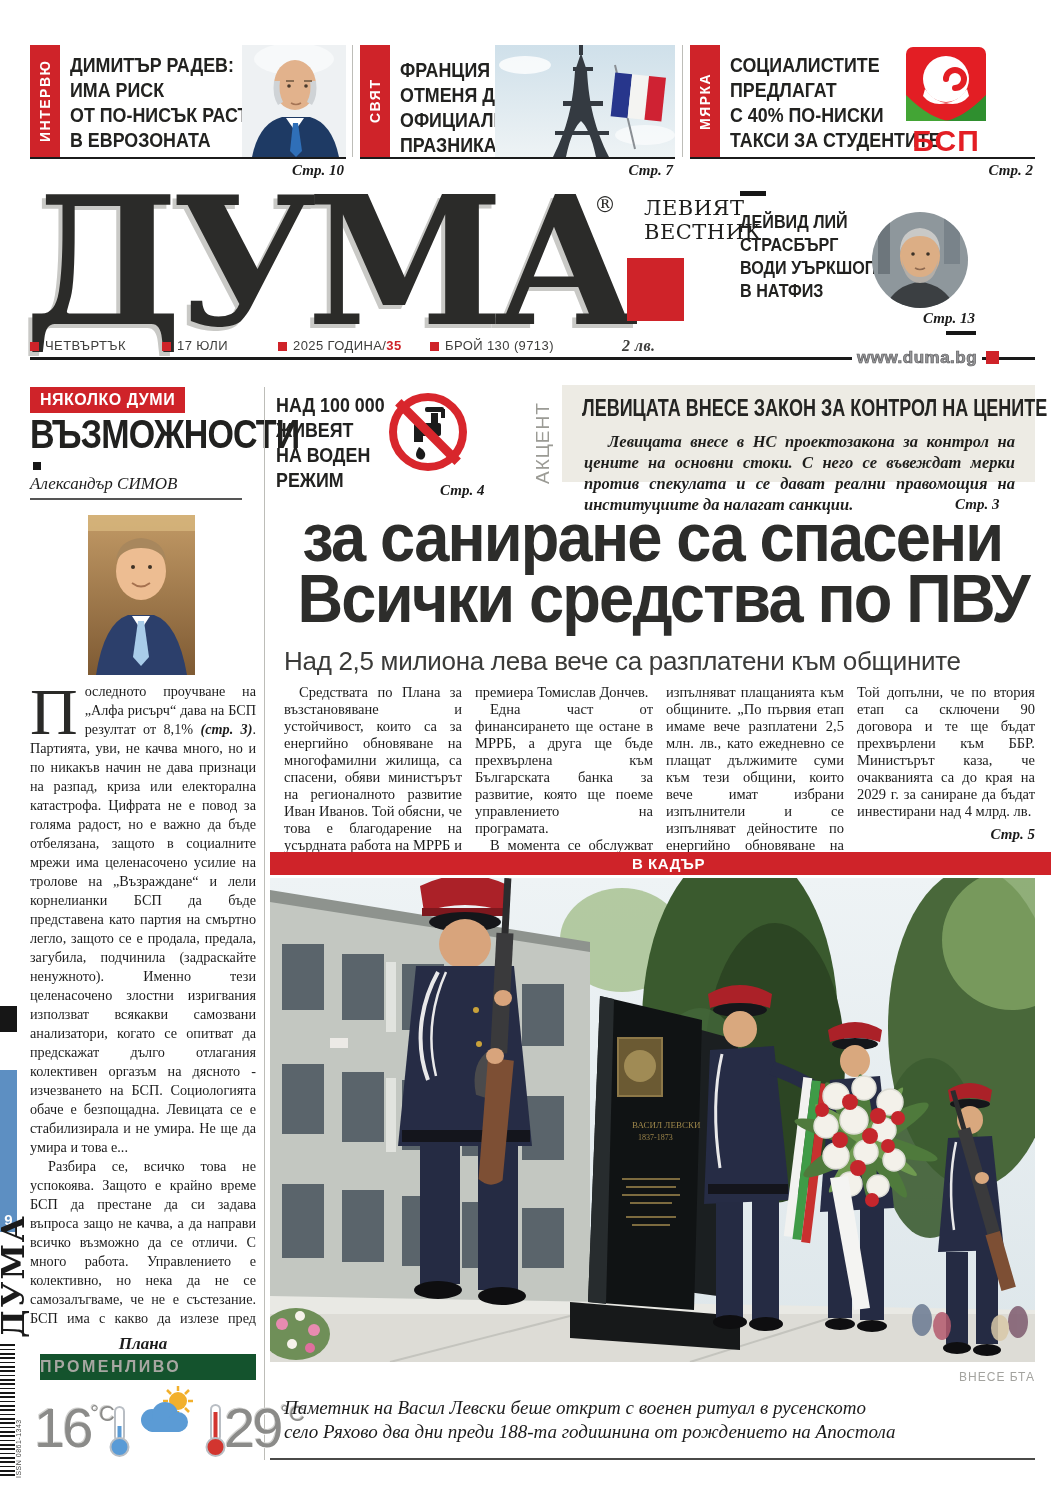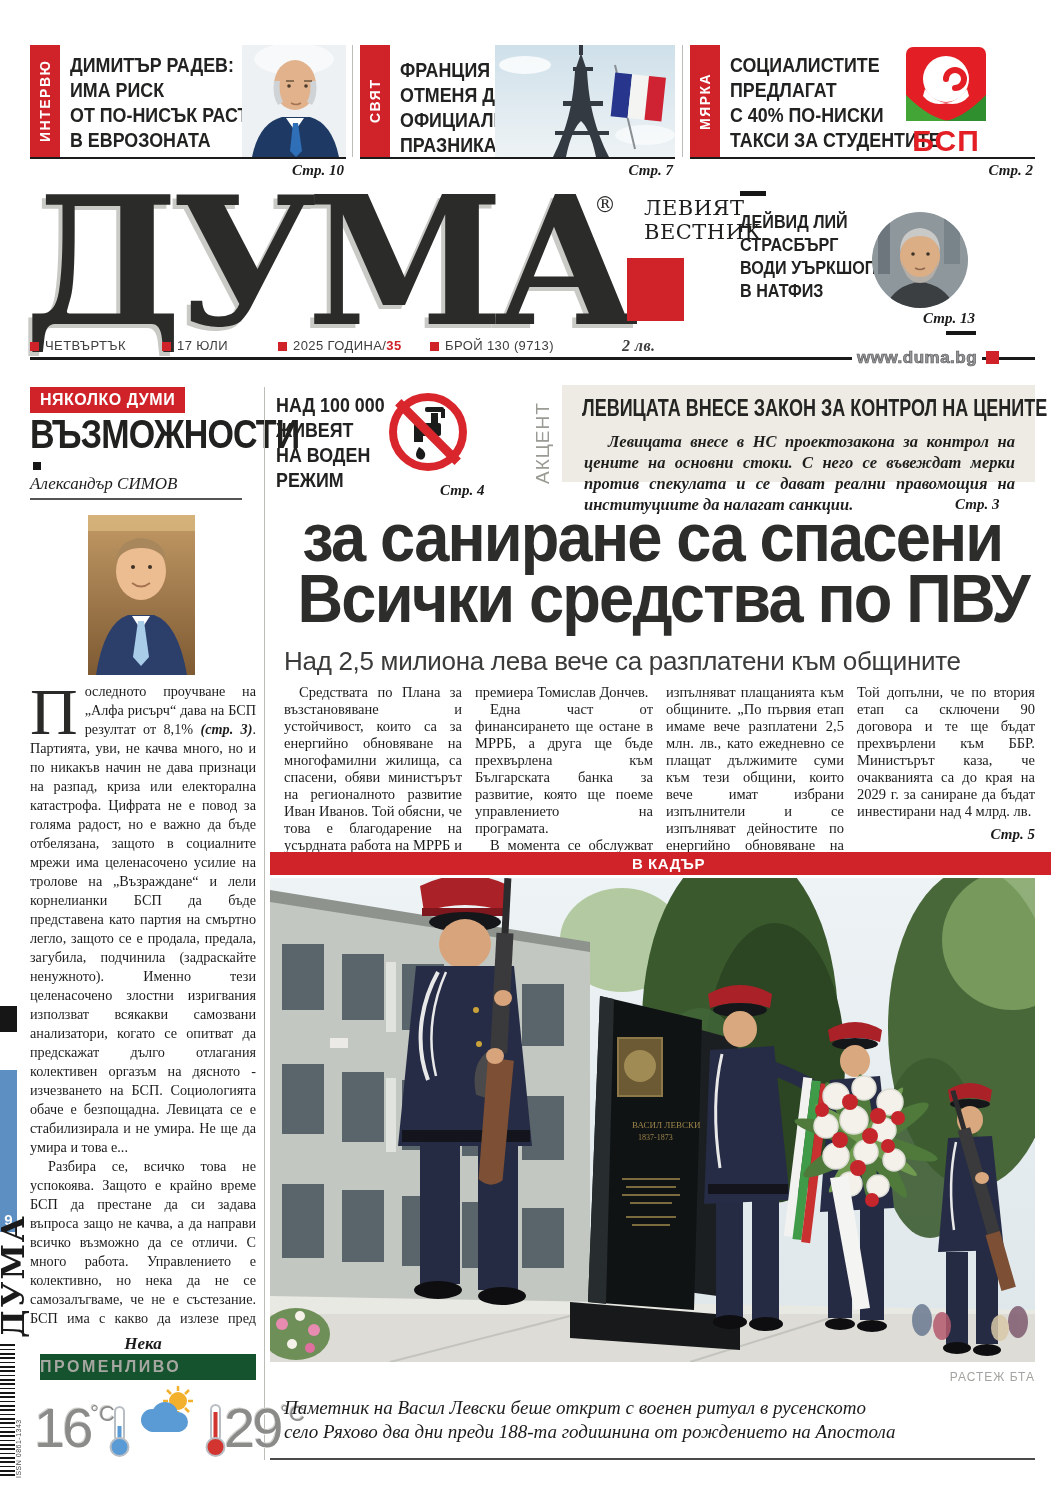--- a/index.html
+++ b/index.html
@@ -236,21 +236,21 @@
     <path d="M44,68 Q53,75 62,68" stroke="#a5714f" stroke-width="1.8" fill="none"></path>
     <path d="M8,160 Q16,108 40,100 L66,100 Q90,108 99,160 Z" fill="#2c3f6b"></path>
     <path d="M44,101 L53,115 L62,101 Z" fill="#ffffff"></path>
     <path d="M50,106 h6 l5,36 -8,9 -8,-9 z" fill="#a9cce9"></path>
   </svg>
 
   <div class="abs optext" style="left:30px;top:682px;width:226px;height:650px;overflow:hidden;">
     <p><span class="dropcap">П</span><span>оследното проучване на „Алфа рисърч“ дава на БСП резултат от 8,1% </span><b><i>(стр. 3)</i></b><span>. Партията, уви, не качва много, но и по никакъв начин не дава признаци на разпад, криза или електорална катастрофа. Цифрата не е повод за голяма радост, но е важно да бъде отбелязана, защото в социалните мрежи има целенасочено усилие на тролове на „Възраждане“ и лели корнелианки БСП да бъде представена като партия на смъртно легло, защото се е продала, предала, загубила, подчинила (задраскайте ненужното). Именно тези целенасочено злостни изригвания използват всякакви самозвани анализатори, когато се опитват да предскажат дълго отлагания колективен оргазъм на дясното - изчезването на БСП. Социологията обаче е безпощадна. Левицата се е стабилизирала и не умира. Не ще да умира и това е...</span></p>
     <p class="opind">Разбира се, всичко това не успокоява. Защото е крайно време БСП да престане да си задава въпроса защо не качва, а да направи всичко възможно да се отличи. С много работа. Управлението е колективно, но нека да не се самозалъгваме, че не е състезание. БСП има с какво да излезе пред хората и е важно тези 8 на сто да бъдат само трамплин за по-високите върхове. Нека троловете вият, нека едни и същи черни клетви заливат мрежите, но автентичният ляв избирател иска партията с ясно лице, самоуверена и различна. Това е постижимо. Напук на врачките и зложелателите. БСП ще е тук мнооого дълго, след като тях вече няма да ги има...</p>
   </div>
-  <div class="abs opcity" style="left:30px;top:1334px;width:226px;">Нека</div>
+  <div class="abs opcity" style="left:30px;top:1334px;width:226px;">Плана</div>
   <div class="abs condbar" style="left:40px;top:1354px;width:216px;">ПРОМЕНЛИВО</div>
 
   <div class="abs" style="left:28px;top:1382px;width:238px;height:80px;">
     <span class="abs temp" style="left:6px;top:0;"><span>16</span><span class="tempunit">°C</span></span>
     <svg class="abs" style="left:78px;top:22px;" width="26" height="54" viewBox="0 0 26 54">
       <rect x="9" y="3" width="9" height="34" rx="4.5" fill="#ffffff" stroke="#b9bec4" stroke-width="2"></rect>
       <rect x="11.5" y="22" width="4" height="14" fill="#5a9bd6"></rect>
       <circle cx="13.5" cy="43" r="9" fill="#5a9bd6" stroke="#b9bec4" stroke-width="2"></circle>
     </svg>
     <svg class="abs" style="left:106px;top:4px;" width="64" height="54" viewBox="0 0 64 54">
@@ -528,21 +528,21 @@
     <g>
       <ellipse cx="26" cy="456" rx="34" ry="26" fill="#6f8f58"></ellipse>
       <circle cx="12" cy="446" r="6" fill="#e78bb0"></circle>
         <circle cx="30" cy="438" r="5" fill="#f6f2ea"></circle>
       <circle cx="44" cy="452" r="6" fill="#e78bb0"></circle>
         <circle cx="22" cy="466" r="5" fill="#f6f2ea"></circle>
       <circle cx="40" cy="470" r="5" fill="#df6f9e"></circle>
     </g>
   </svg>
 
-  <div class="abs credit" style="left:770px;top:1370px;width:265px;">РАСТЕЖ БТА</div>
+  <div class="abs credit" style="left:770px;top:1370px;width:265px;">ВНЕСЕ БТА</div>
   <div class="abs caption" style="left:284px;top:1396px;width:700px;">
     <div>Паметник на Васил Левски беше открит с военен ритуал в русенското</div>
     <div>село Ряхово два дни преди 188-та годишнина от рождението на Апостола</div>
   </div>
   <div class="abs" style="left:270px;top:1458px;width:765px;height:2px;background:#4a4a48;"></div>
 
   <div class="abs" style="left:0;top:1006px;width:17px;height:26px;background:#161616;"></div>
   <div class="abs" style="left:0;top:1070px;width:17px;height:162px;background:#5d8fc2;">
     <span class="abs" style="bottom:4px;left:0;width:17px;text-align:center;color:#fff;font:700 15px 'Liberation Sans',sans-serif;">9</span>
   </div>

